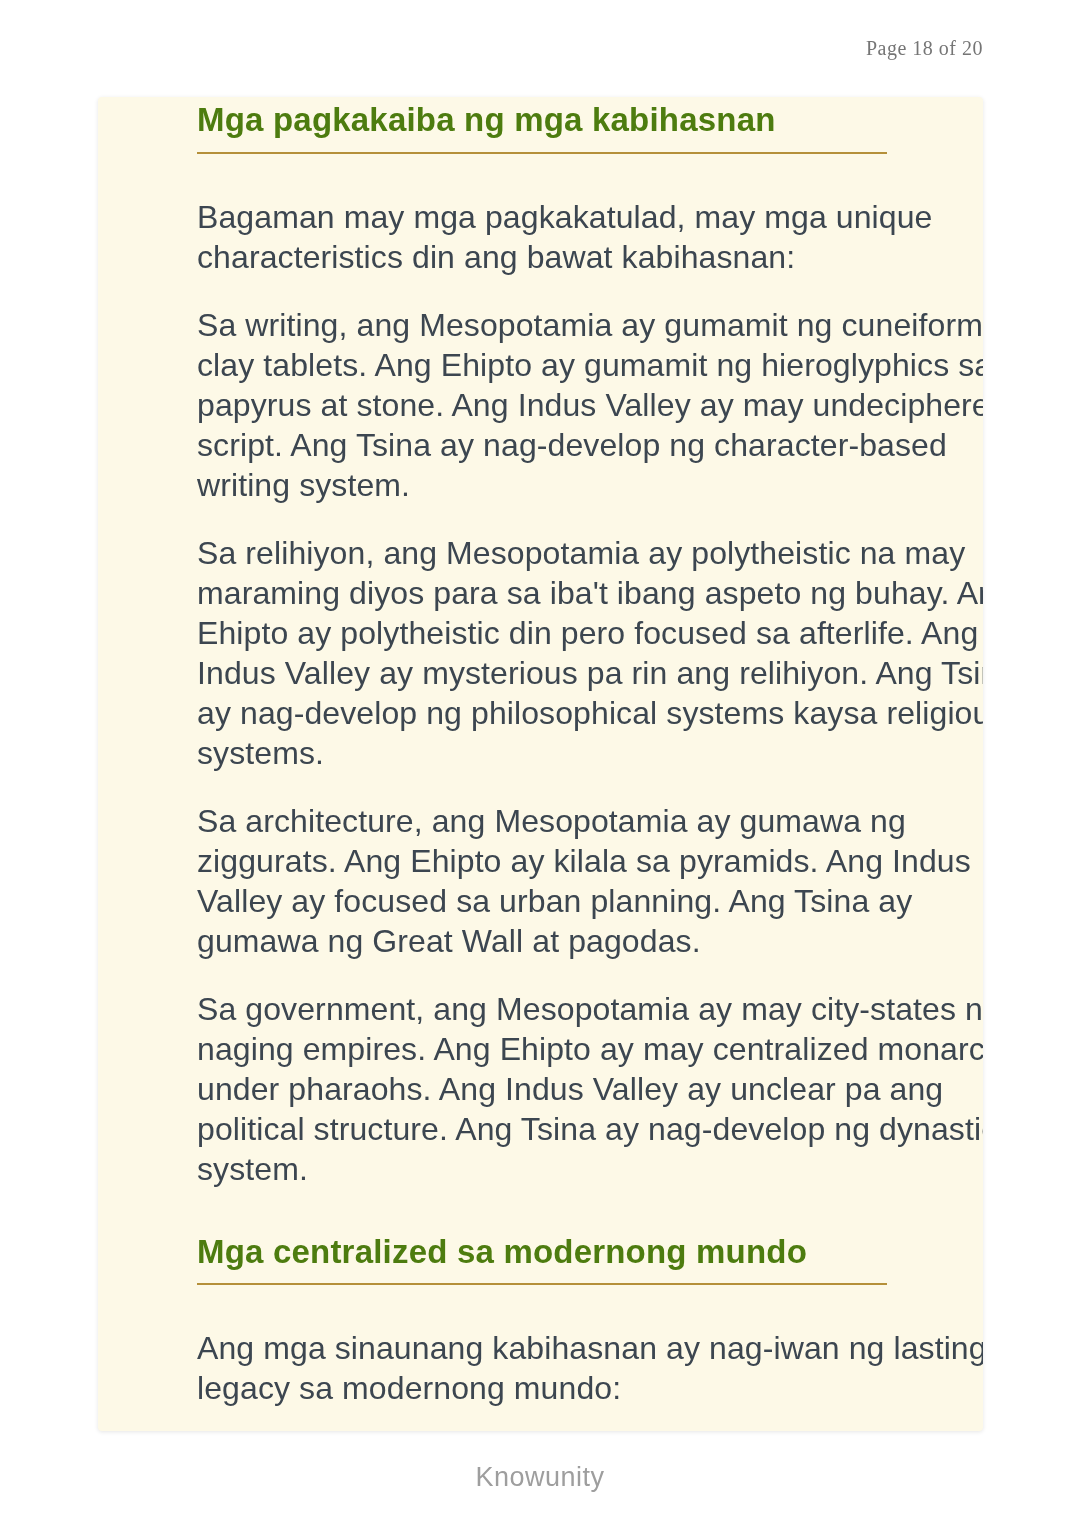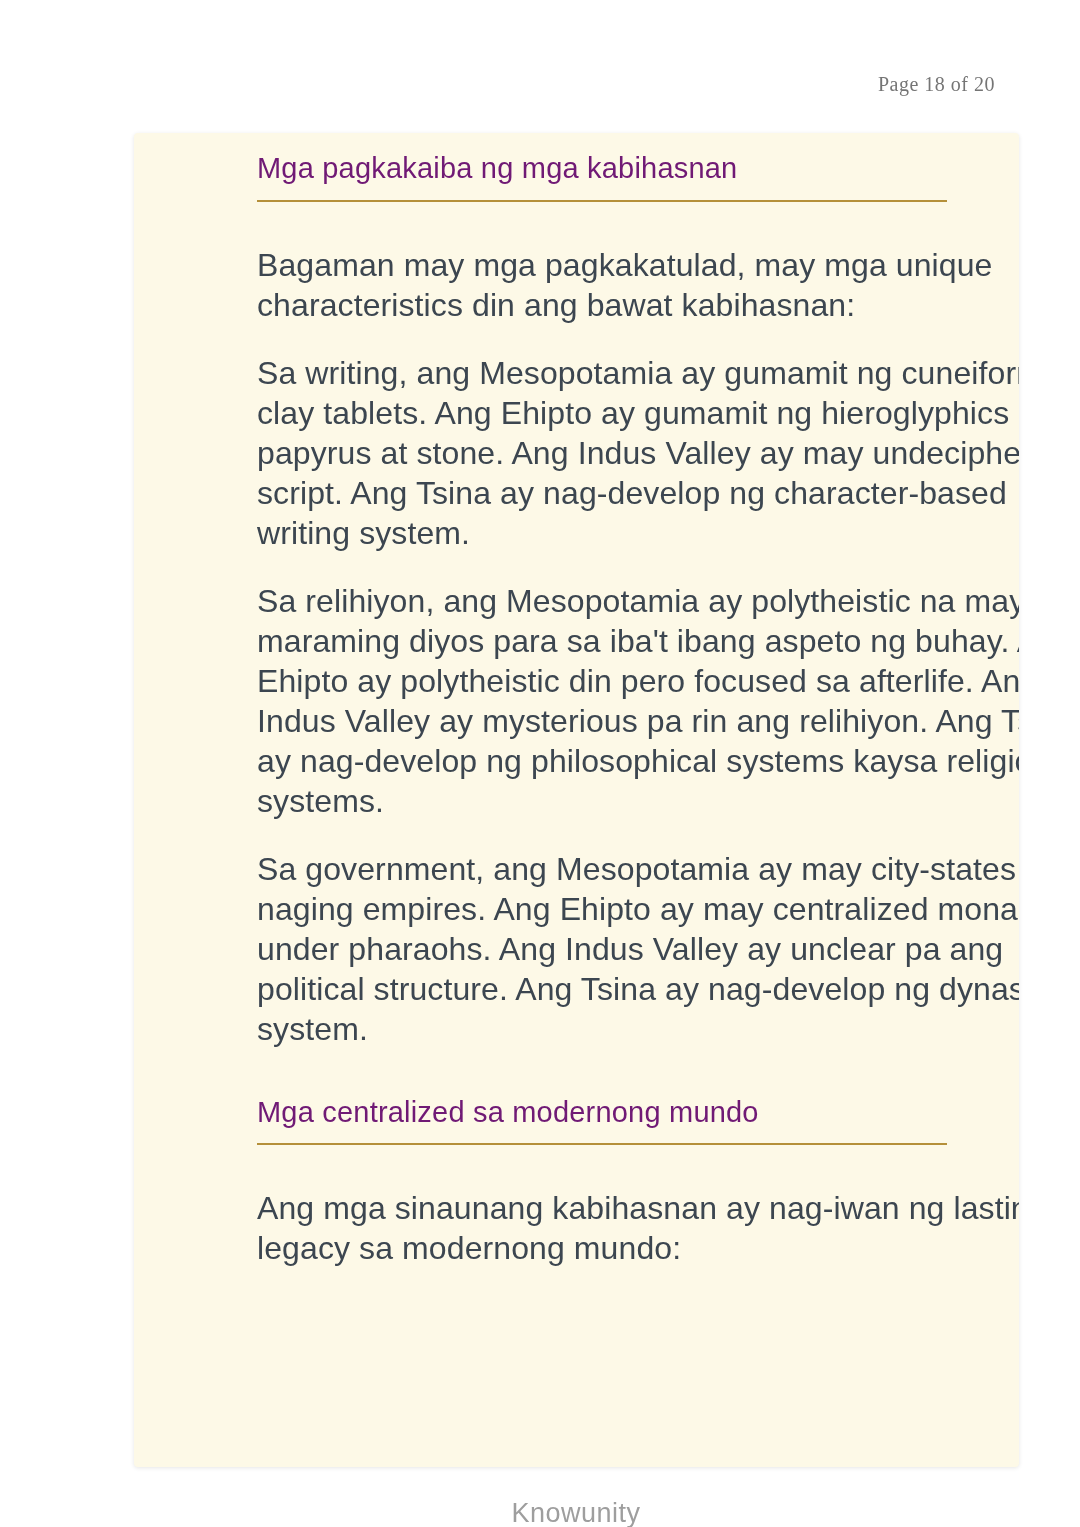--- a/index.html
+++ b/index.html
@@ -1,15 +1,15 @@
 <!DOCTYPE html>
 <html><head>
 <meta charset="utf-8">
 <style>
-  * { margin: 12px; padding: 0; box-sizing: border-box; }
+  * { margin: 0; padding: 0; box-sizing: border-box; }
   html, body {
     width: 1080px;
     height: 1527px;
     background: #ffffff;
     font-family: "Liberation Sans", "DejaVu Sans", sans-serif;
     overflow: hidden;
     position: relative;
   }
   .page-indicator {
     position: absolute;
@@ -26,24 +26,24 @@
     top: 97px;
     width: 885px;
     height: 1334px;
     background: #fdf9e7;
     border-radius: 4px;
     box-shadow: 0 1px 4px rgba(0,0,0,0.10);
     padding: 6px 96px 20px 99px;
     overflow: hidden;
   }
   .section-heading {
-    font-size: 29px;
+    font-size: 33px;
     line-height: 34px;
-    font-weight: normal;
-    color: #701a75;
+    font-weight: bold;
+    color: #4d7c0f;
     letter-spacing: 0.2px;
   }
   .heading-rule {
     border: none;
     border-top: 2px solid #b5903a;
     margin-top: 15px;
     width: 690px;
   }
   .para {
     font-size: 32px;
@@ -87,20 +87,24 @@
 script. Ang Tsina ay nag-develop ng character-based
 writing system.</p>
 
     <p class="para">Sa relihiyon, ang Mesopotamia ay polytheistic na may
 maraming diyos para sa iba't ibang aspeto ng buhay. Ang
 Ehipto ay polytheistic din pero focused sa afterlife. Ang
 Indus Valley ay mysterious pa rin ang relihiyon. Ang Tsina
 ay nag-develop ng philosophical systems kaysa religious
 systems.</p>
 
+    <p class="para">Sa architecture, ang Mesopotamia ay gumawa ng
+ziggurats. Ang Ehipto ay kilala sa pyramids. Ang Indus
+Valley ay focused sa urban planning. Ang Tsina ay
+gumawa ng Great Wall at pagodas.</p>
 
     <p class="para">Sa government, ang Mesopotamia ay may city-states na
 naging empires. Ang Ehipto ay may centralized monarchy
 under pharaohs. Ang Indus Valley ay unclear pa ang
 political structure. Ang Tsina ay nag-develop ng dynastic
 system.</p>
   </div>
 
   <div class="section section-2">
     <h2 class="section-heading">Mga centralized sa modernong mundo</h2>

